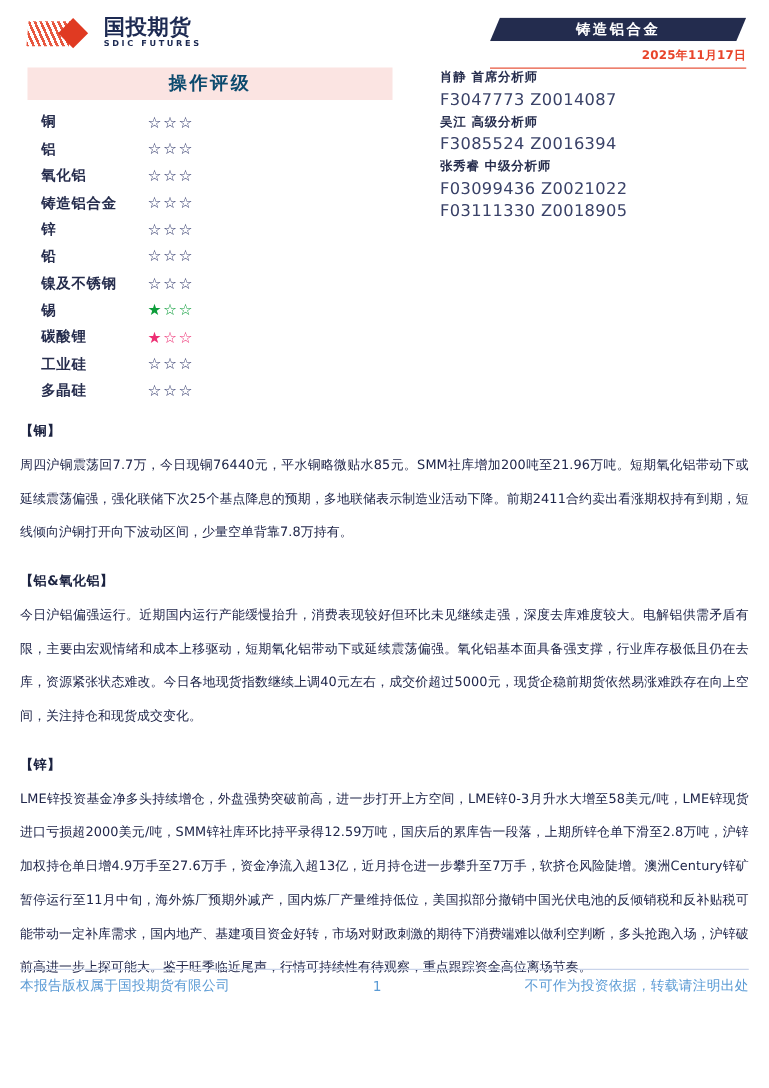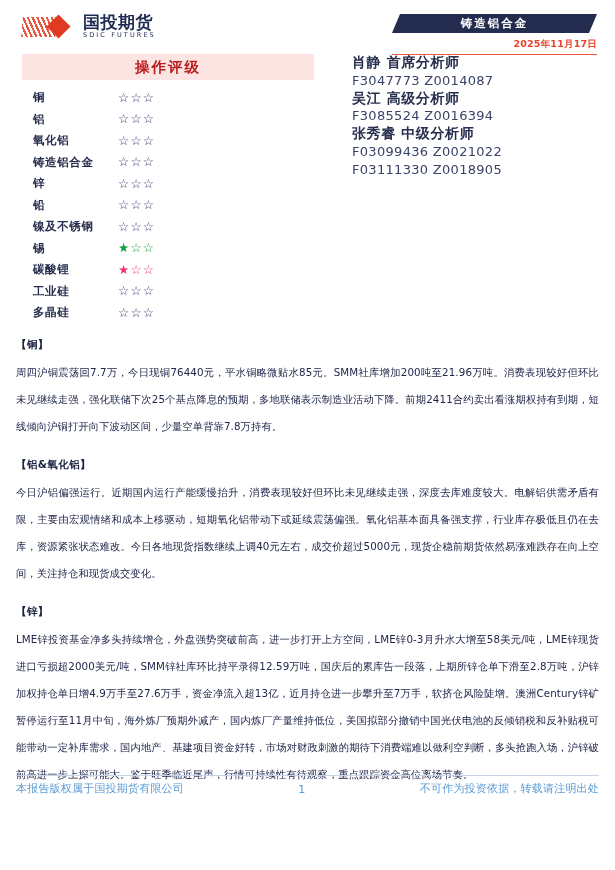--- a/index.html
+++ b/index.html
@@ -65,21 +65,21 @@
     padding-bottom: 1px;
   }
   .logo-cn {
     font-size: 17px;
     font-weight: bold;
     color: #1d2a52;
     letter-spacing: 0.5px;
   }
   .logo-en {
     font-size: 6.5px;
-    font-weight: normal;
+    font-weight: bold;
     color: #1d2a52;
     letter-spacing: 2.1px;
     margin-top: 1px;
   }
 
   
   .banner-col {
     margin-left: auto;
     width: 205px;
     text-align: center;
@@ -120,21 +120,21 @@
   .col-left { width: 300px; }
   .col-right {
     width: 255px;
     margin-left: auto;
     padding-left: 10px;
     box-sizing: border-box;
   }
 
   .rating-title {
     background: #fbe4e2;
-    color: #b91c1c;
+    color: #0c4a6e;
     font-size: 14.5px;
     font-weight: bold;
     text-align: center;
     letter-spacing: 2px;
     height: 26px;
     line-height: 26px;
     width: 292px;
   }
   .rating-list {
     margin-top: 7px;
@@ -162,21 +162,21 @@
   }
   .star-empty { color: #30386b; }
   .star-green { color: #0d9d3a; }
   .star-pink  { color: #ed2f73; }
 
   
   .analyst {
     margin-bottom: 1px;
   }
   .analyst-name {
-    font-size: 14px;
+    font-size: 10px;
     font-weight: bold;
     color: #262d4d;
     letter-spacing: 0.6px;
     line-height: 17.5px;
     white-space: nowrap;
   }
   .analyst-code {
     font-size: 13px;
     color: #3a4268;
     letter-spacing: 0.3px;
@@ -333,21 +333,21 @@
       </div>
       <div class="analyst">
         <div class="analyst-code">F03111330  Z0018905</div>
       </div>
     </div>
   </div>
 
   <div class="article">
     <div>
       <div class="sec-title">【铜】</div>
-      <div class="sec-body">周四沪铜震荡回7.7万，今日现铜76440元，平水铜略微贴水85元。SMM社库增加200吨至21.96万吨。消费表现较好但环比未见继续走强，强化联储下次25个基点降息的预期，多地联储表示制造业活动下降。前期2411合约卖出看涨期权持有到期，短线倾向沪铜打开向下波动区间，少量空单背靠7.8万持有。</div>
+      <div class="sec-body">周四沪铜震荡回7.7万，今日现铜76440元，平水铜略微贴水85元。SMM社库增加200吨至21.96万吨。短期氧化铝带动下或延续震荡偏强，强化联储下次25个基点降息的预期，多地联储表示制造业活动下降。前期2411合约卖出看涨期权持有到期，短线倾向沪铜打开向下波动区间，少量空单背靠7.8万持有。</div>
     </div>
     <div class="sec-gap"></div>
     <div>
       <div class="sec-title">【铝&amp;氧化铝】</div>
       <div class="sec-body">今日沪铝偏强运行。近期国内运行产能缓慢抬升，消费表现较好但环比未见继续走强，深度去库难度较大。电解铝供需矛盾有限，主要由宏观情绪和成本上移驱动，短期氧化铝带动下或延续震荡偏强。氧化铝基本面具备强支撑，行业库存极低且仍在去库，资源紧张状态难改。今日各地现货指数继续上调40元左右，成交价超过5000元，现货企稳前期货依然易涨难跌存在向上空间，关注持仓和现货成交变化。</div>
     </div>
     <div class="sec-gap"></div>
     <div>
       <div class="sec-title">【锌】</div>
       <div class="sec-body">LME锌投资基金净多头持续增仓，外盘强势突破前高，进一步打开上方空间，LME锌0-3月升水大增至58美元/吨，LME锌现货进口亏损超2000美元/吨，SMM锌社库环比持平录得12.59万吨，国庆后的累库告一段落，上期所锌仓单下滑至2.8万吨，沪锌加权持仓单日增4.9万手至27.6万手，资金净流入超13亿，近月持仓进一步攀升至7万手，软挤仓风险陡增。澳洲Century锌矿暂停运行至11月中旬，海外炼厂预期外减产，国内炼厂产量维持低位，美国拟部分撤销中国光伏电池的反倾销税和反补贴税可能带动一定补库需求，国内地产、基建项目资金好转，市场对财政刺激的期待下消费端难以做利空判断，多头抢跑入场，沪锌破前高进一步上探可能大。鉴于旺季临近尾声，行情可持续性有待观察，重点跟踪资金高位离场节奏。</div>

